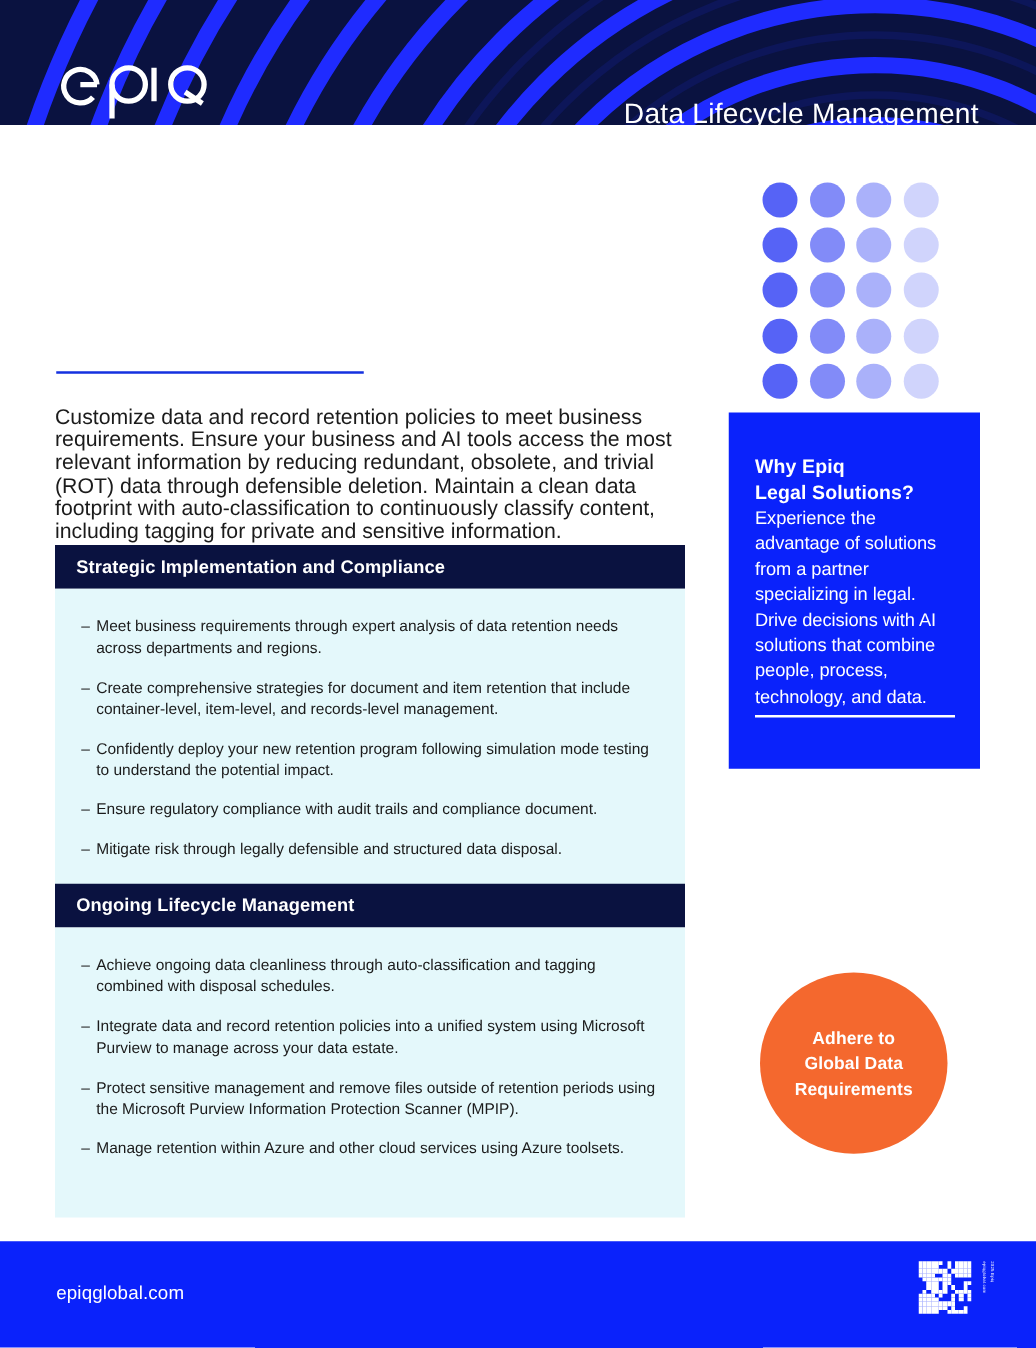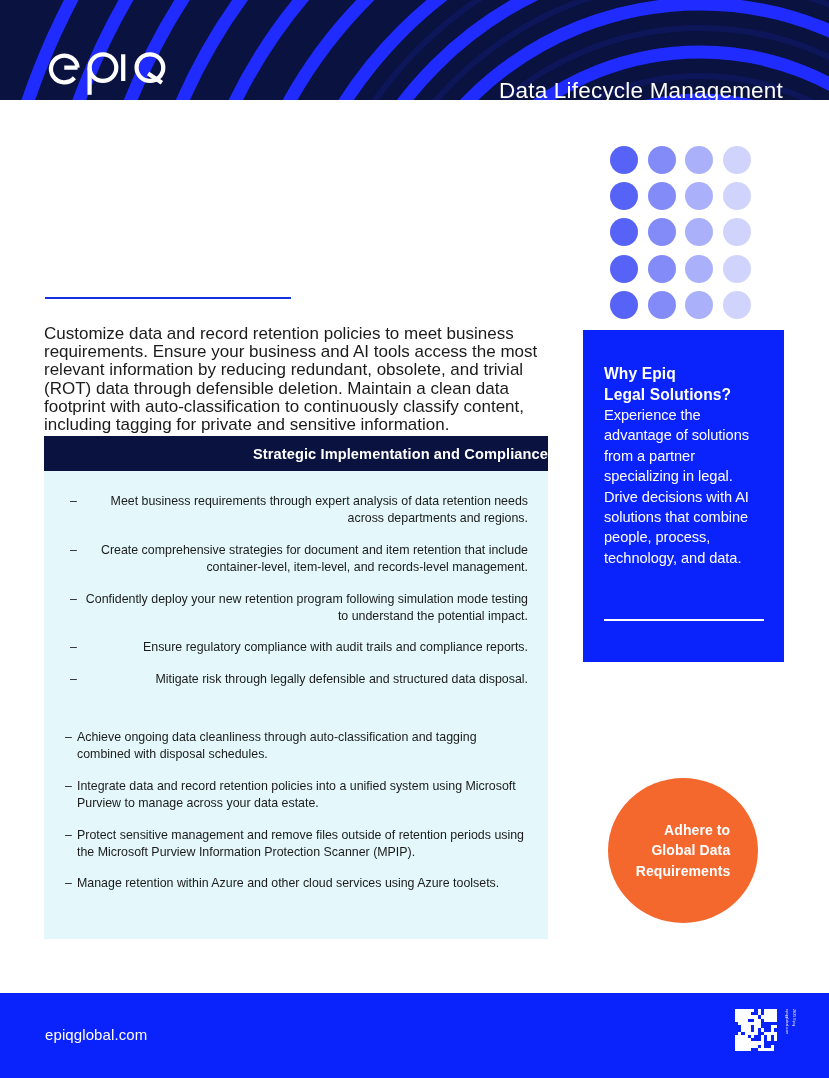--- a/index.html
+++ b/index.html
@@ -80,21 +80,21 @@
     left: 44px;
     top: 325px;
     width: 525px;
     color: #1b1b1b;
     font-size: 17px;
     line-height: 18.2px;
   }
 
   
   .card { position: absolute; left: 44px; width: 504px; }
-  .card-1 { top: 436px; text-align: right; }
+  .card-1 { top: 436px; }
   .card-2 { top: 707px; }
 
   .card-head {
     background: #0a1240;
     color: #ffffff;
     font-size: 14.6px;
     font-weight: bold;
     letter-spacing: 0.1px;
     padding: 11px 0 11px 17px;
     height: 35px;
@@ -144,21 +144,21 @@
   .dot.c2 { opacity: 0.74; }
   .dot.c3 { opacity: 0.50; }
   .dot.c4 { opacity: 0.28; }
 
   
   .why-panel {
     position: absolute;
     left: 583px;
     top: 330px;
     width: 201px;
-    height: 332px;
+    height: 285px;
     background: #0a22fb;
     padding: 33px 20px 0 21px;
     color: #ffffff;
   }
   .why-title {
     font-size: 15.6px;
     font-weight: bold;
     line-height: 21px;
     letter-spacing: 0.1px;
   }
@@ -182,21 +182,21 @@
     left: 608px;
     top: 778px;
     width: 150px;
     height: 145px;
     border-radius: 50%;
     background: #f4682e;
     color: #ffffff;
     display: flex;
     align-items: center;
     justify-content: center;
-    text-align: right;
+    text-align: center;
     font-size: 14px;
     font-weight: bold;
     line-height: 20.5px;
     letter-spacing: 0.1px;
   }
 
   
   .footer {
     position: absolute;
     left: 0;
@@ -314,30 +314,31 @@
       <div class="bullet">
         <span class="dash">–</span>
         <span class="btext">Create comprehensive strategies for document and item retention that include container-level, item-level, and records-level management.</span>
       </div>
       <div class="bullet">
         <span class="dash">–</span>
         <span class="btext">Confidently deploy your new retention program following simulation mode testing to understand the potential impact.</span>
       </div>
       <div class="bullet">
         <span class="dash">–</span>
-        <span class="btext">Ensure regulatory compliance with audit trails and compliance reports.</span>
+        <span class="btext">Ensure regulatory compliance with audit trails and compliance document.</span>
       </div>
       <div class="bullet">
         <span class="dash">–</span>
         <span class="btext">Mitigate risk through legally defensible and structured data disposal.</span>
       </div>
     </div>
   </div>
 
   <div class="card card-2">
+    <div class="card-head">Ongoing Lifecycle Management</div>
     <div class="card-body">
       <div class="bullet">
         <span class="dash">–</span>
         <span class="btext">Achieve ongoing data cleanliness through auto-classification and tagging combined with disposal schedules.</span>
       </div>
       <div class="bullet">
         <span class="dash">–</span>
         <span class="btext">Integrate data and record retention policies into a unified system using Microsoft Purview to manage across your data estate.</span>
       </div>
       <div class="bullet">

